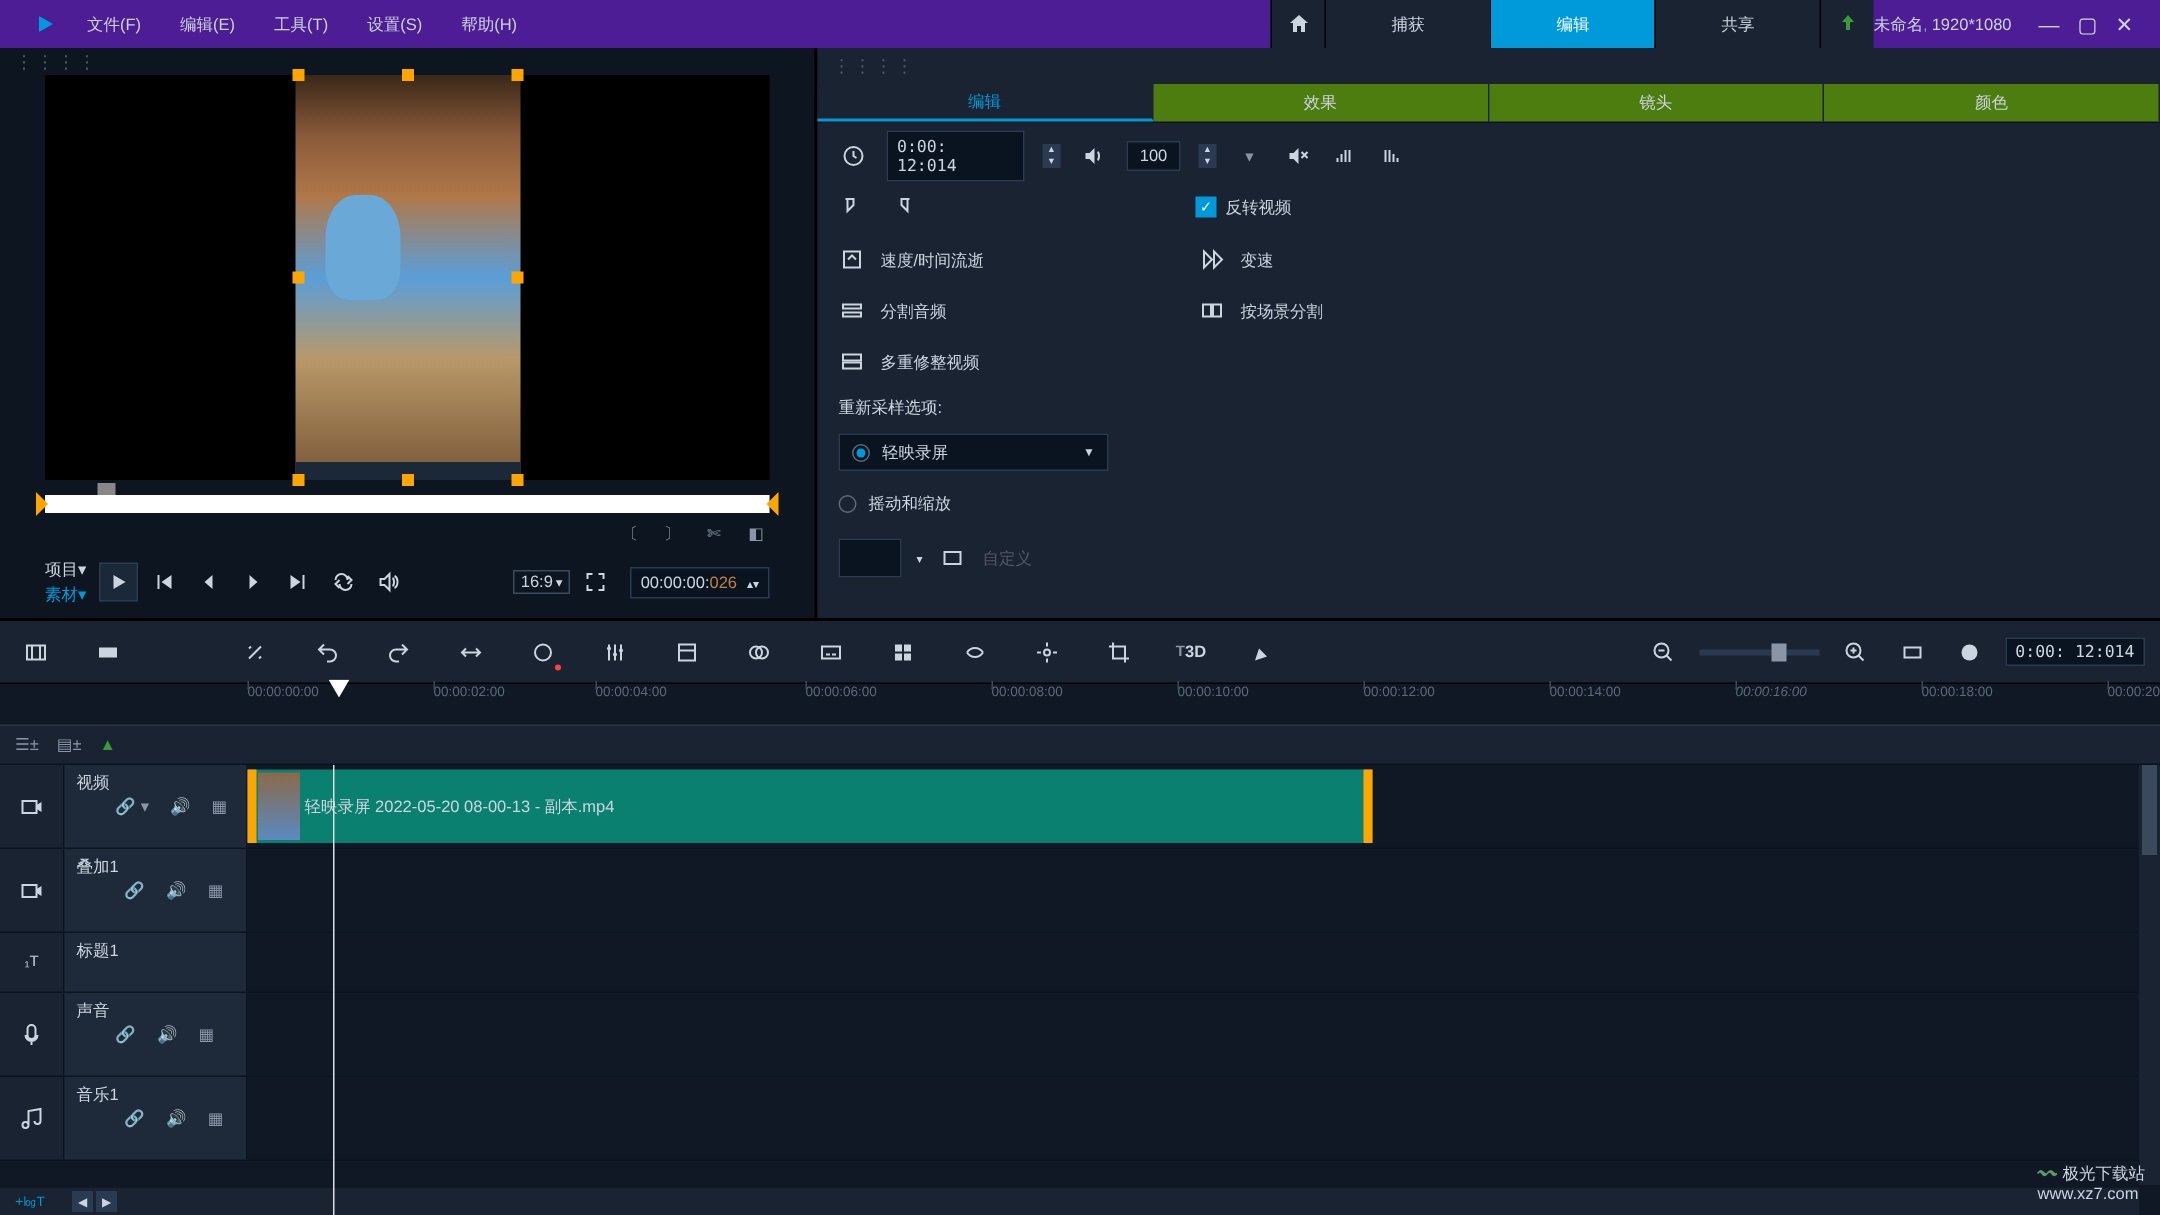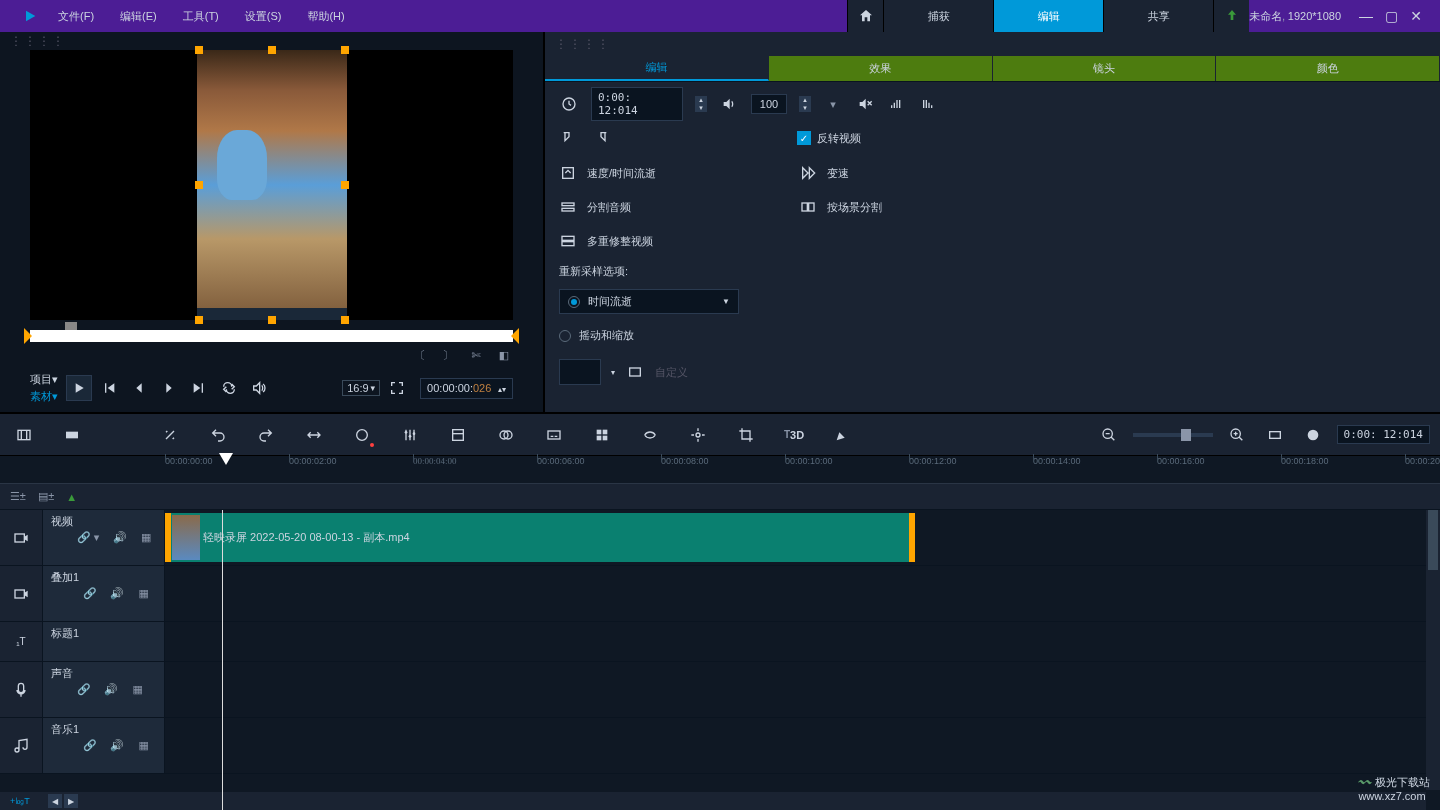--- a/index.html
+++ b/index.html
@@ -345,21 +345,21 @@
                 <rect x="3" y="5" width="18" height="6" fill="none" stroke="currentColor" stroke-width="2"></rect>
                 <rect x="3" y="13" width="18" height="6" fill="none" stroke="currentColor" stroke-width="2"></rect>
               </svg>
             </div>
             <span>多重修整视频</span>
           </div>
       </div>
       <div class="section-label">重新采样选项:</div>
       <div class="combo">
         <span class="radio on"></span>
-        <span>时间流逝</span>
+        <span>轻映录屏</span>
       </div>
       <div class="radio-row">
         <span class="radio"></span>
         <span>摇动和缩放</span>
       </div>
       <div class="custom-row">
         <div class="swatch"></div>
         <span style="font-size:8px">▾</span>
         <div class="icon-btn disabled">
             <svg viewBox="0 0 24 24">
@@ -504,27 +504,27 @@
       <div class="tl-time">0:00: 12:014</div>
     </div>
   </div>
 
   <div class="ruler">
     <div class="ruler-left"></div>
     <div class="ruler-ticks" id="ruler-ticks">
       <div class="playhead-ruler"></div>
     <div class="tick" style="left: 0px;">00:00:00:00</div>
         <div class="tick" style="left: 124px;">00:00:02:00</div>
-        <div class="tick" style="left: 248px; font-family: Liberation Serif, serif;">00:00:04:00</div>
+        <div class="tick" style="left: 232px;">00:00:04:00</div>
         <div class="tick" style="left: 372px;">00:00:06:00</div>
         <div class="tick" style="left: 496px;">00:00:08:00</div>
         <div class="tick" style="left: 620px;">00:00:10:00</div>
         <div class="tick" style="left: 744px;">00:00:12:00</div>
         <div class="tick" style="left: 868px;">00:00:14:00</div>
-        <div class="tick" style="left: 992px;">00:00:16:00</div>
+        <div class="tick" style="left: 992px; font-style: italic;">00:00:16:00</div>
         <div class="tick" style="left: 1116px;">00:00:18:00</div>
         <div class="tick" style="left: 1240px;">00:00:20</div>
       </div>
   </div>
 
   <div class="track-controls">
     <span class="tc-icon">☰±</span>
     <span class="tc-icon">▤±</span>
     <span class="tc-icon" style="color:#3a9a3a">▲</span>
   </div>

